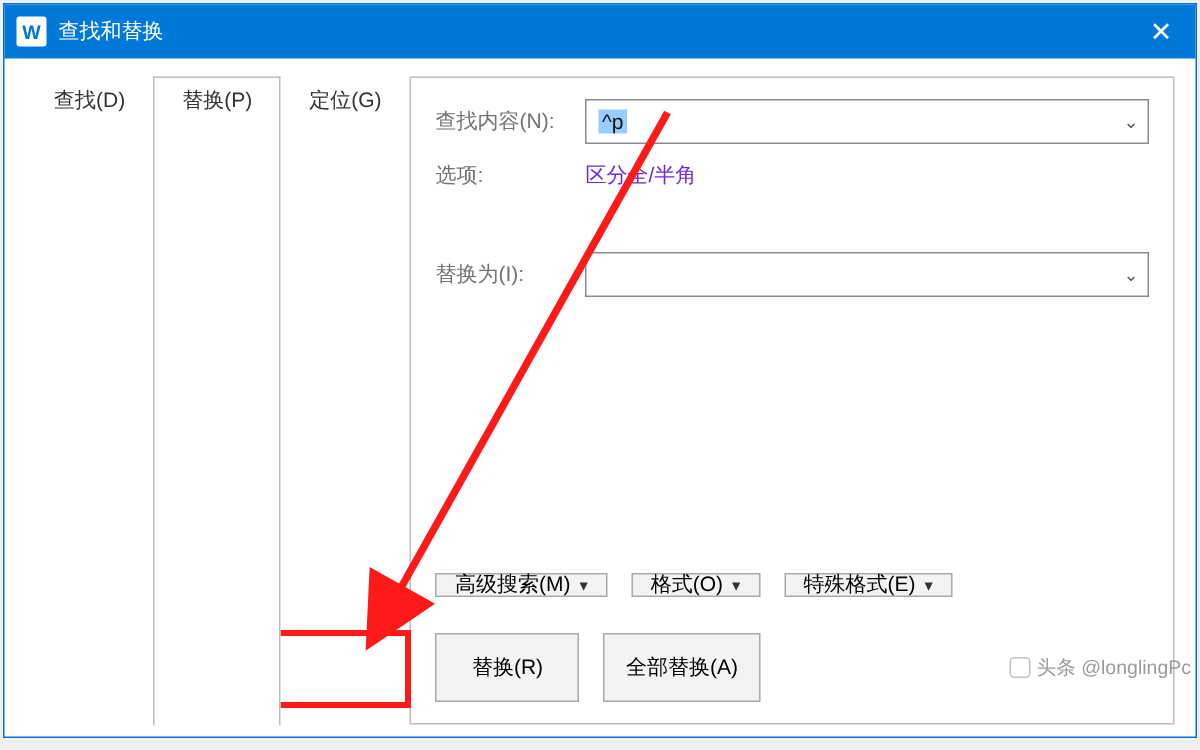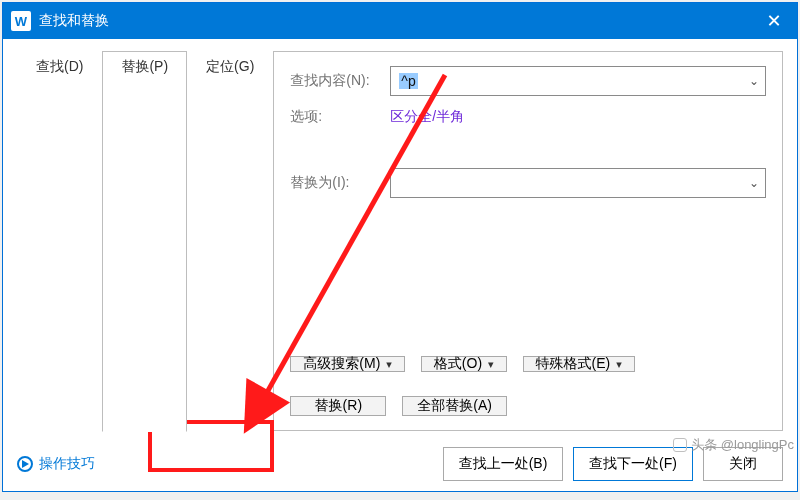--- a/index.html
+++ b/index.html
@@ -18,21 +18,21 @@
   .lbl { width: 90px; font-size: 14px; color: #737373; }
   .combo { flex: 1; height: 30px; border: 1px solid #8a8a8a; display: flex; align-items: center; padding: 0 8px; position: relative; }
   .combo .val { font-size: 14px; color: #111; }
   .combo.hi .val { background: #99ccff; padding: 0 2px; }
   .combo .chev { position: absolute; right: 6px; color: #555; font-size: 12px; }
   .opttext { font-size: 14px; color: #6d28d9; }
   .spacer { flex: 1; }
   .btnrow { display: flex; gap: 16px; }
   .ddbtn { height: 16px; border: 1px solid #a9a9a9; background: #f3f3f3; padding: 0 12px; display: flex; align-items: center; gap: 6px; font-size: 14px; cursor: pointer; }
   .ddbtn .tri { font-size: 11px; color: #333; }
-  .btn { height: 20px; min-width: 96px; border: 1px solid #a9a9a9; background: #f3f3f3; padding: 0 14px; display: flex; align-items: center; justify-content: center; font-size: 14px; cursor: pointer; }
+  .btn { height: 46px; min-width: 96px; border: 1px solid #a9a9a9; background: #f3f3f3; padding: 0 14px; display: flex; align-items: center; justify-content: center; font-size: 14px; cursor: pointer; }
   .footer { display: flex; align-items: center; padding: 8px 14px 10px 14px; gap: 10px; }
   .tips { display: flex; align-items: center; gap: 6px; color: #0078d7; font-size: 14px; cursor: pointer; }
   .tipsicon { width: 16px; height: 16px; border: 2px solid #0078d7; border-radius: 50%; position: relative; }
   .tipsicon::after { content: ""; position: absolute; left: 3px; top: 2px; width: 0; height: 0; border-left: 7px solid #0078d7; border-top: 4px solid transparent; border-bottom: 4px solid transparent; }
   .fbtn { height: 34px; min-width: 120px; border: 1px solid #a9a9a9; background: #fff; padding: 0 14px; display: flex; align-items: center; justify-content: center; font-size: 14px; cursor: pointer; }
   .fbtn.primary { border: 1px solid #0078d7; }
   .highlight-box { position: absolute; border: 4px solid #ff1a1a; pointer-events: none; }
   .hb1 { left: 148px; top: 420px; width: 126px; height: 52px; }
   .wm { position: absolute; right: 6px; bottom: 46px; font-size: 13px; color: #9a9a9a; z-index: 5; display: flex; align-items: center; gap: 4px; }
   .wmicon { width: 14px; height: 14px; border: 1px solid #c0c0c0; border-radius: 3px; display:inline-block; }
@@ -96,30 +96,20 @@
         </div>
       </div>
 
       <div class="btnrow" style="margin-top:12px">
         <div class="btn">替换(R)</div>
         <div class="btn">全部替换(A)</div>
       </div>
     </div>
   </div>
 
-  <div class="footer">
-    <div class="tips">
-      <span class="tipsicon"></span>
-      <span>操作技巧</span>
-    </div>
-    <div class="spacer"></div>
-    <div class="fbtn">查找上一处(B)</div>
-    <div class="fbtn primary">查找下一处(F)</div>
-    <div class="fbtn" style="min-width:80px">关闭</div>
-  </div>
 </div>
 
 <div class="highlight-box hb1"></div>
 
 <svg class="arrowsvg" width="800" height="500">
   <defs>
     <marker id="ah" markerWidth="12" markerHeight="12" refX="6" refY="6" orient="auto">
       <path d="M1,1 L11,6 L1,11 Z" fill="#ff1a1a"></path>
     </marker>
   </defs>

